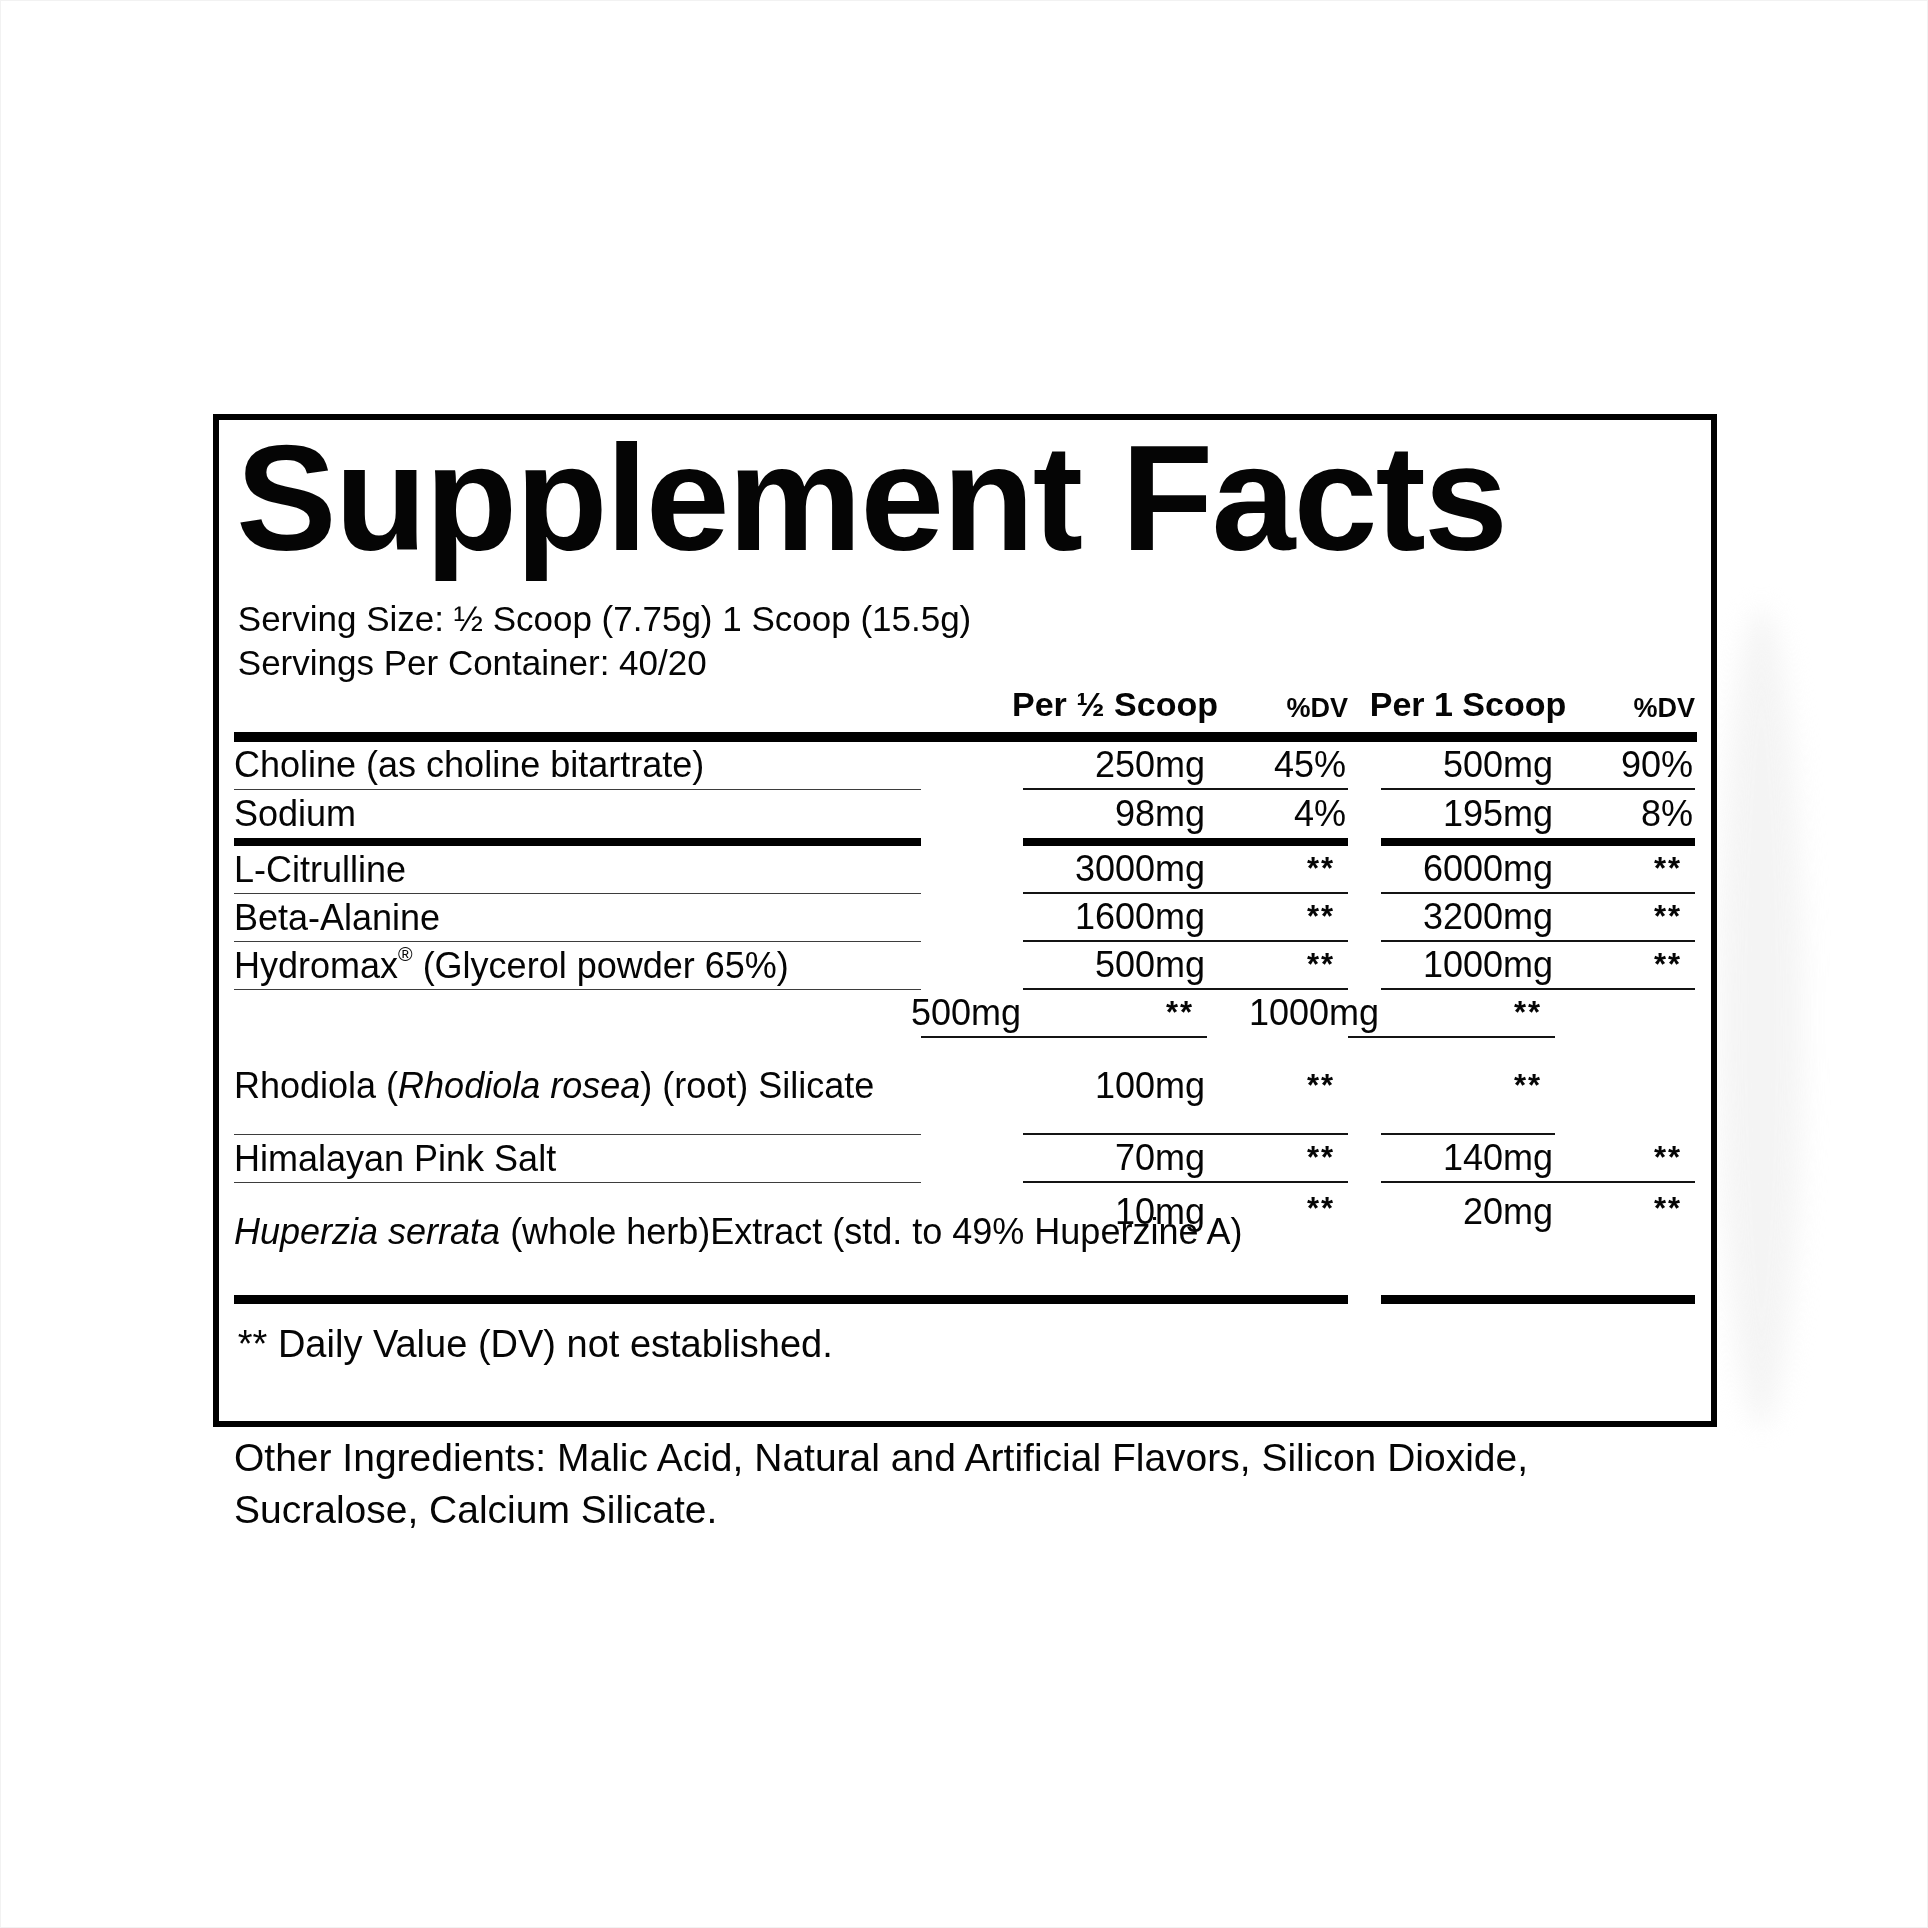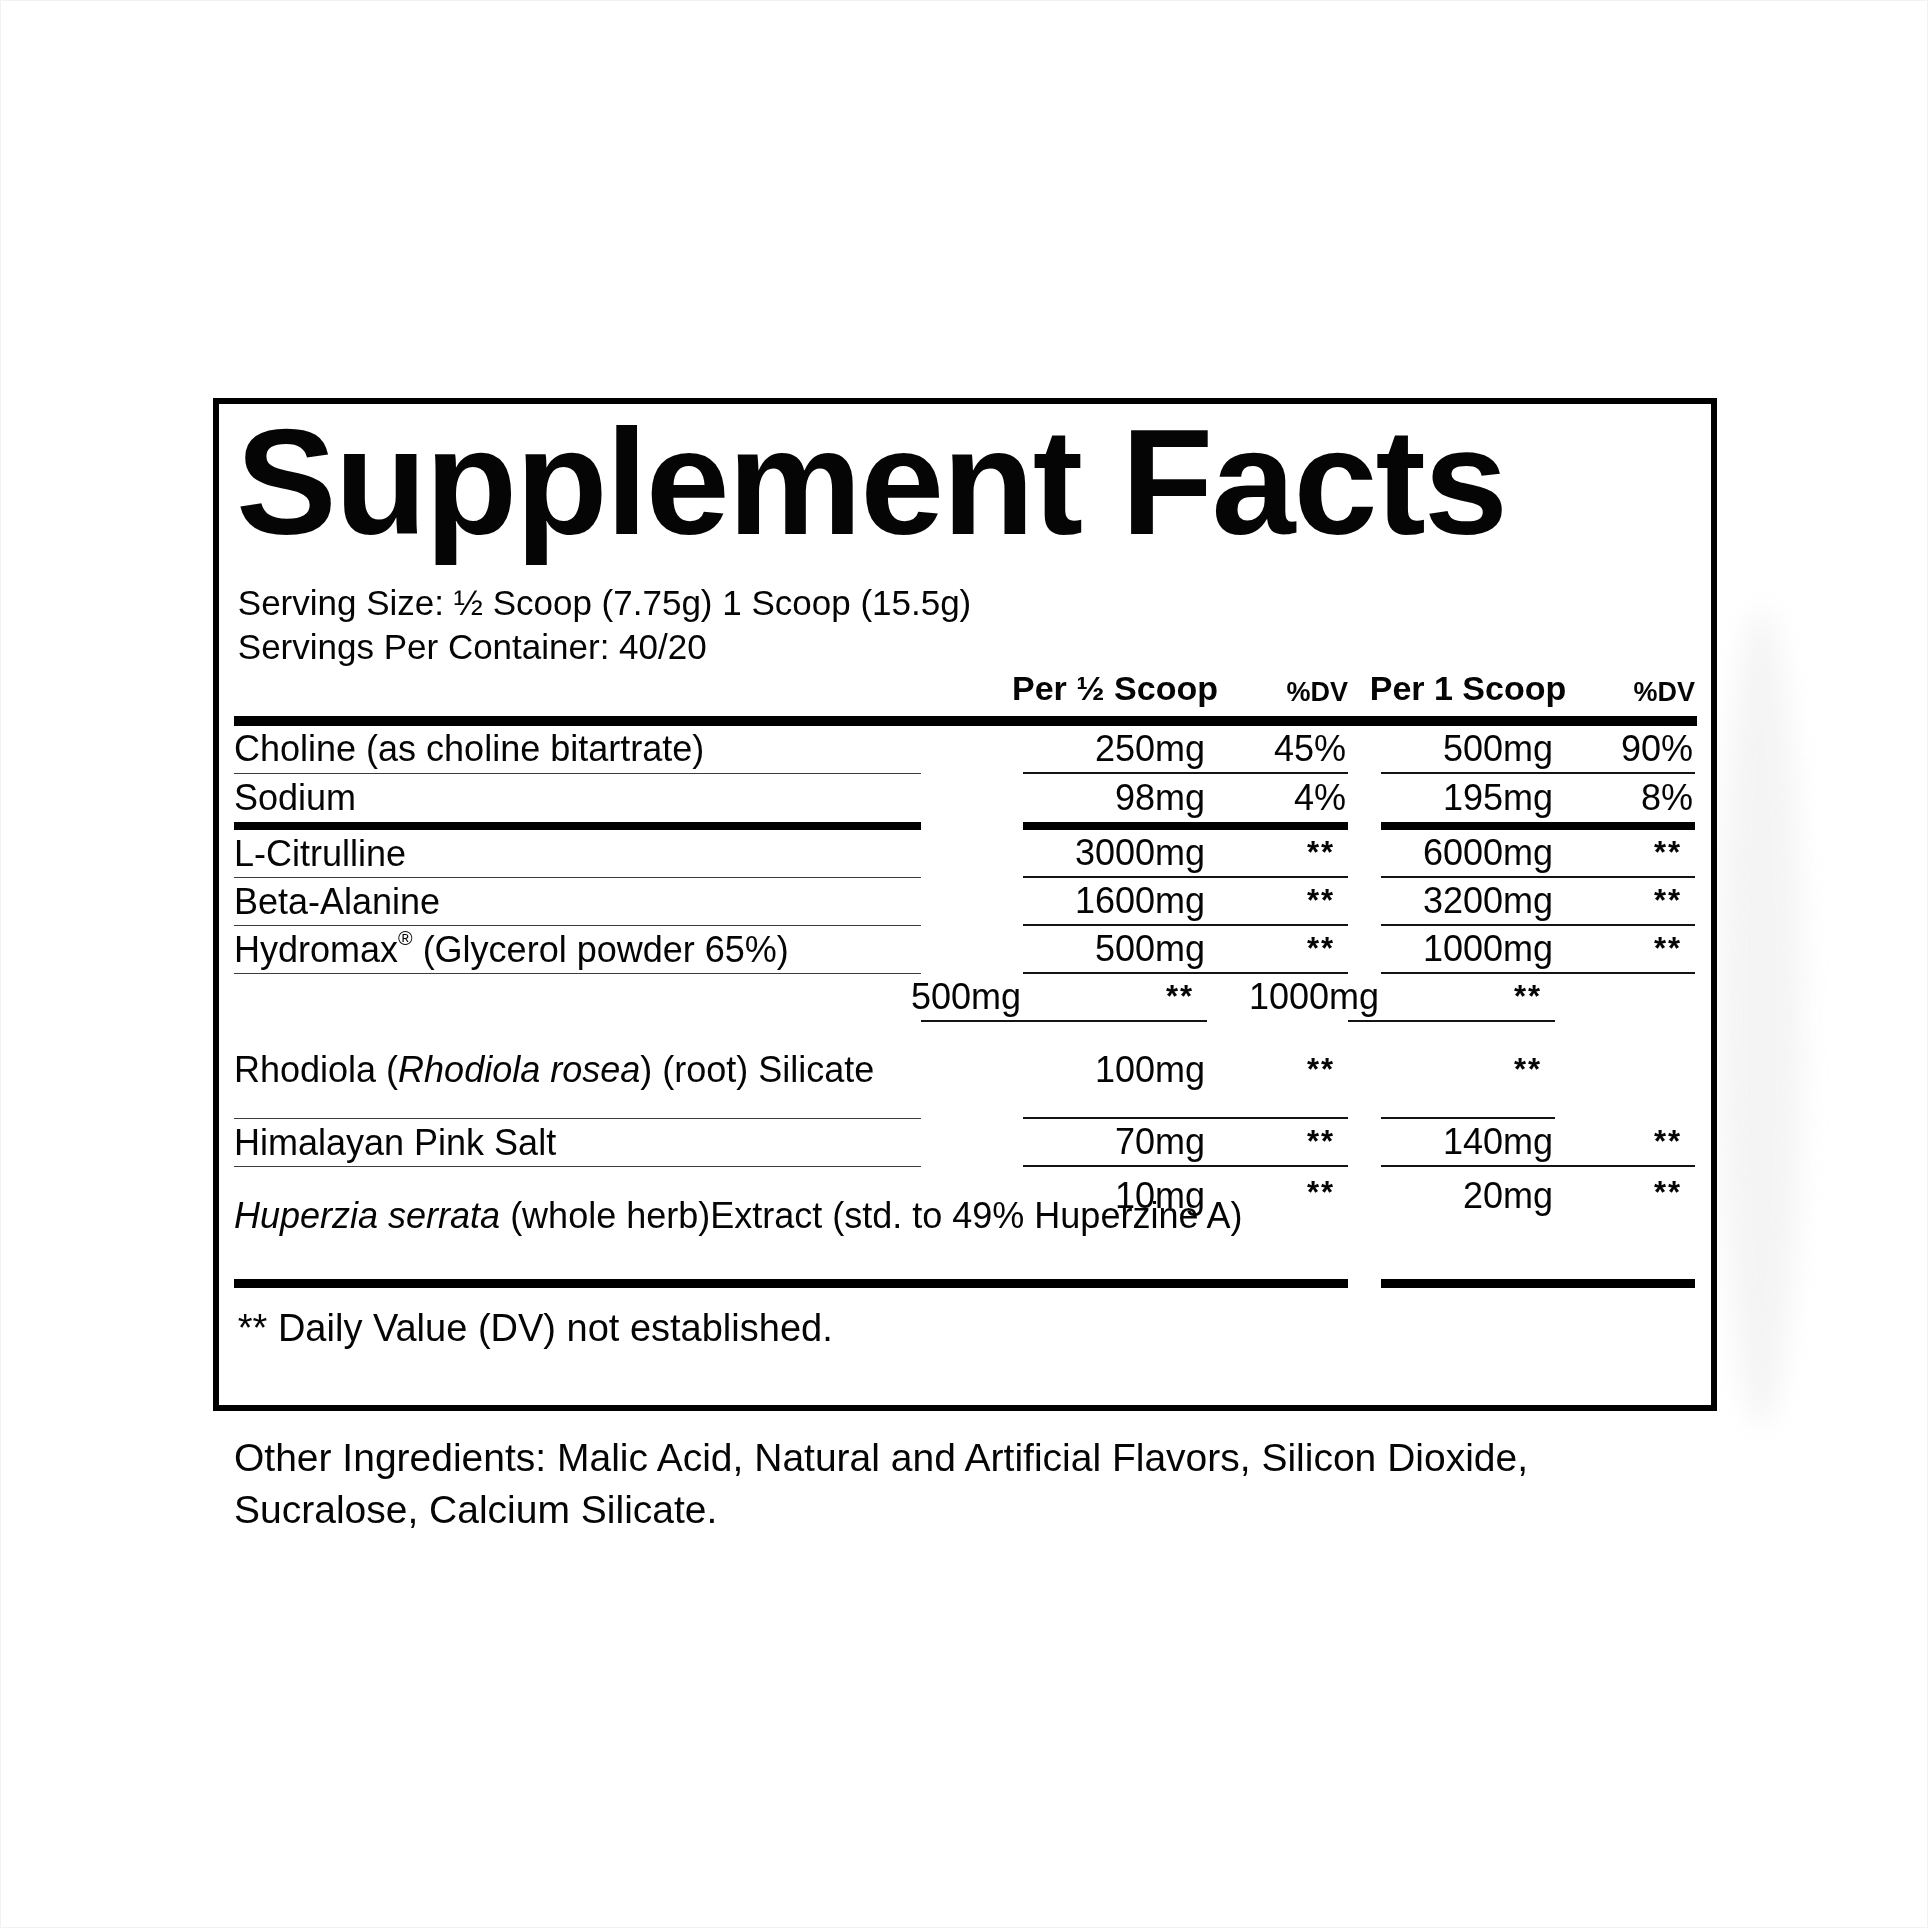--- a/index.html
+++ b/index.html
@@ -8,21 +8,21 @@
     background:#ffffff; color:#050505;
     font-family:"Liberation Sans","DejaVu Sans",sans-serif;
     -webkit-font-smoothing:antialiased;
   }
   .page { position:absolute; inset:0; background:#ffffff; border:1.9px solid #f2f2f2; box-sizing:border-box; }
   .curl {
     position:absolute; left:1719px; top:607px; width:83px; height:819px;
     background:#f2f2f2; border-radius:50%; filter:blur(13px); opacity:.8;
   }
   .panel {
-    position:absolute; left:212px; top:397px; width:1504px; height:1013px;
+    position:absolute; left:212px; top:413px; width:1504px; height:1013px;
     box-sizing:border-box; border:6.6px solid #000; background:#fff;
     padding:0 14px 0 15px; overflow:visible;
   }
   .title {
     font-weight:bold; font-size:151px; line-height:.95; letter-spacing:-1.9px;
     margin:5.6px 0 0 1.9px; white-space:nowrap;
   }
   .serving { margin:28px 0 0 3.8px; font-size:35px; line-height:1.26; }
   .grid { display:grid; grid-template-columns:687px 102px 184px 141px 33px 174px 140px; }
   .hdr  { margin-top:0; height:47px; }

